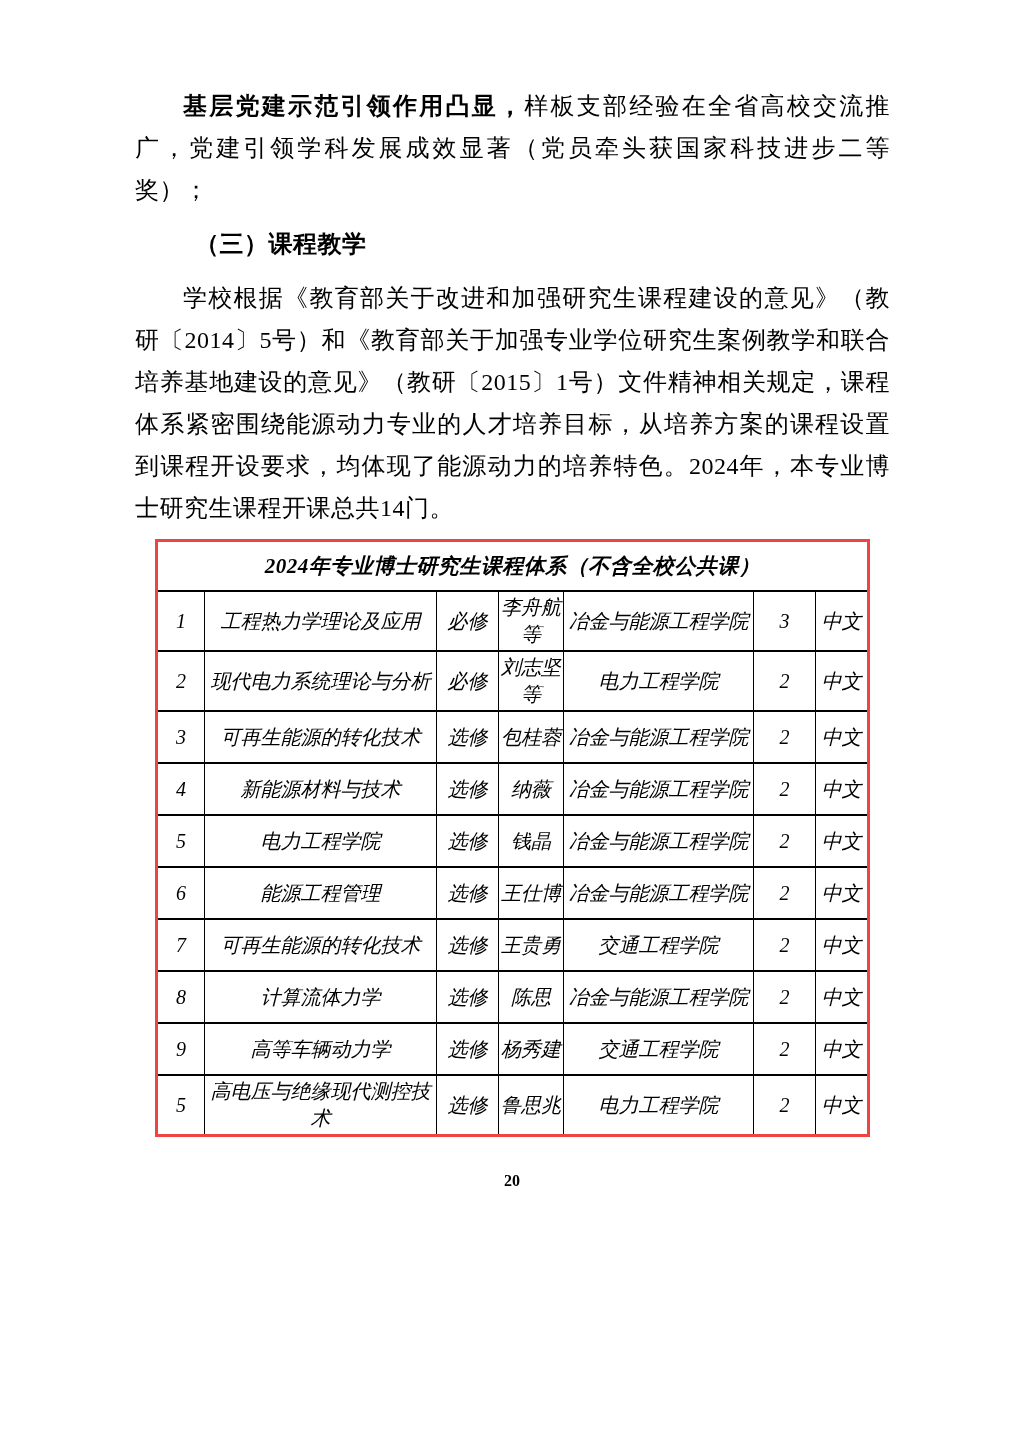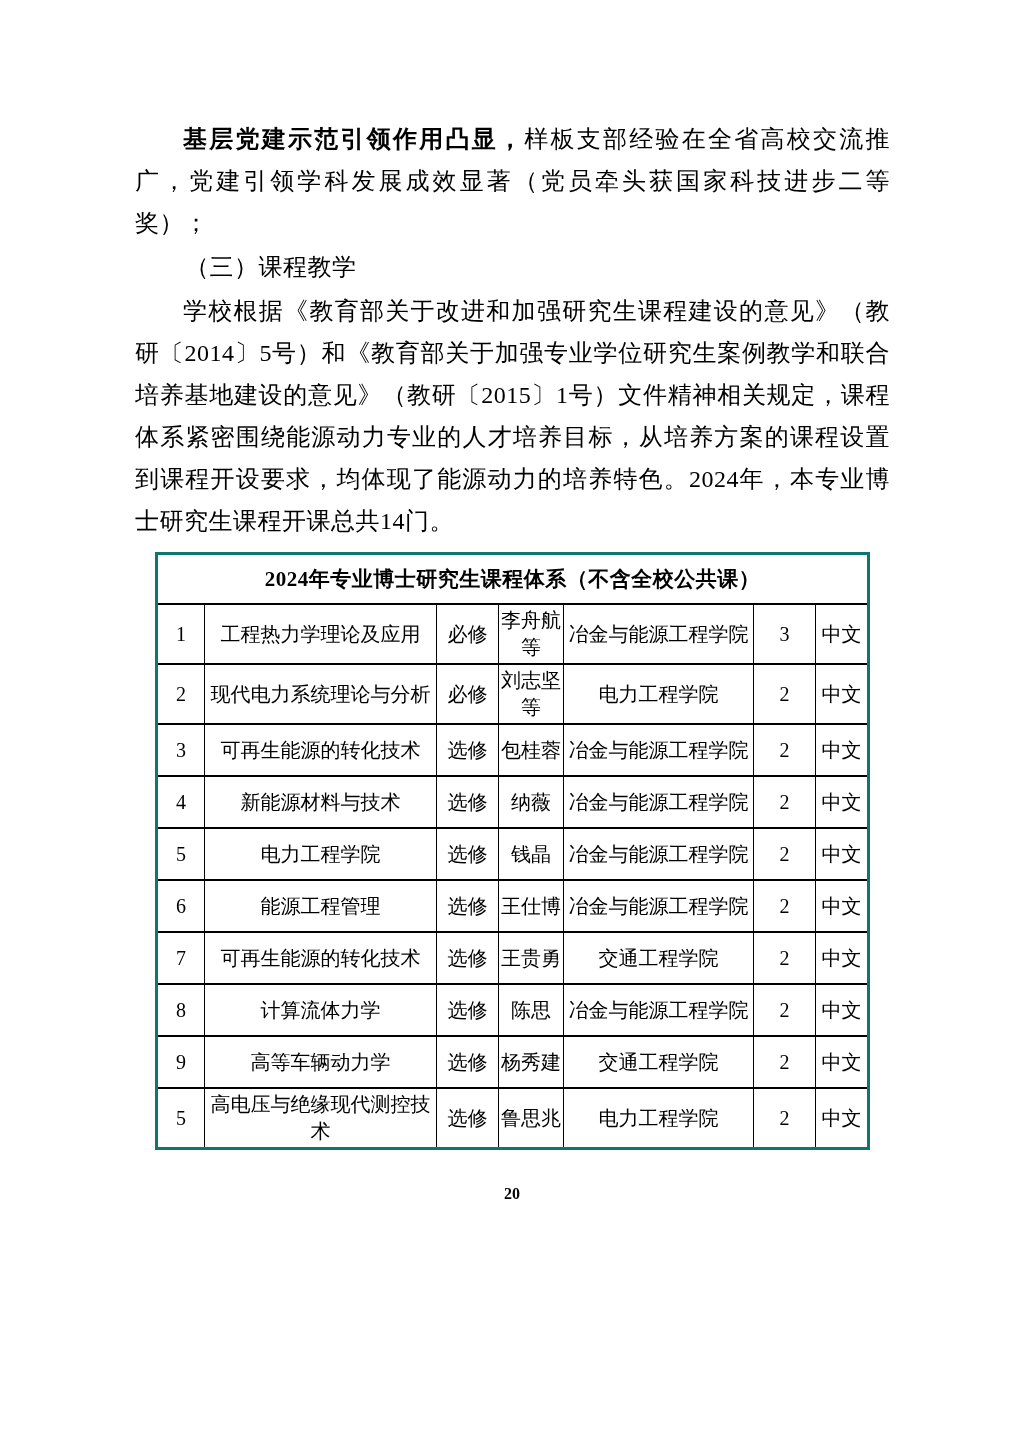--- a/index.html
+++ b/index.html
@@ -11,48 +11,49 @@
     position: relative;
     width: 1024px;
     height: 1447px;
     background: #ffffff;
     color: #000000;
     font-family: "Liberation Serif", "DejaVu Serif", serif;
     overflow: hidden;
     box-sizing: border-box;
   }
   .content {
-    padding: 118px 134px 0 135px;
+    padding: 85px 134px 0 135px;
   }
   .para {
     margin: 0;
     font-size: 24px;
     line-height: 42px;
     text-align: justify;
     text-indent: 2em;
     letter-spacing: 0.5px;
   }
   .para .lead {
     font-weight: 700;
   }
   .heading {
-    margin: 2px;
+    margin: 12px;
     font-size: 24px;
     line-height: 42px;
     text-indent: 2em;
-    font-weight: 400;
+    font-weight: 700;
     letter-spacing: 0.5px;
   }
   table.course-table {
     width: 712px;
     margin: 10px auto 0 auto;
     border-collapse: collapse;
-    border: 3px solid #0f766e;
+    border: 3px solid #ef4444;
     table-layout: fixed;
     font-size: 20px;
+    font-style: italic;
   }
   table.course-table th,
   table.course-table td {
     border-left: 1px solid #000;
     border-right: 1px solid #000;
     border-top: 2px solid #000;
     border-bottom: 2px solid #000;
     text-align: center;
     vertical-align: middle;
     font-weight: normal;

